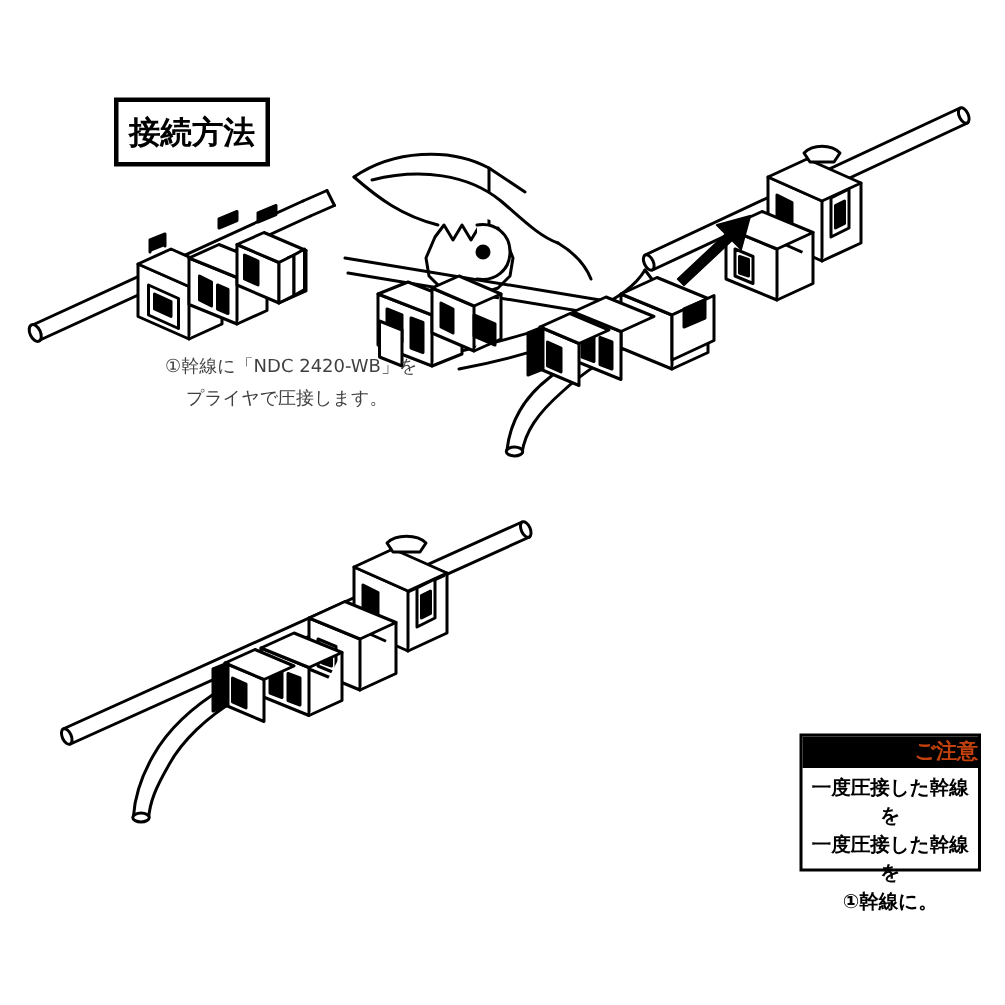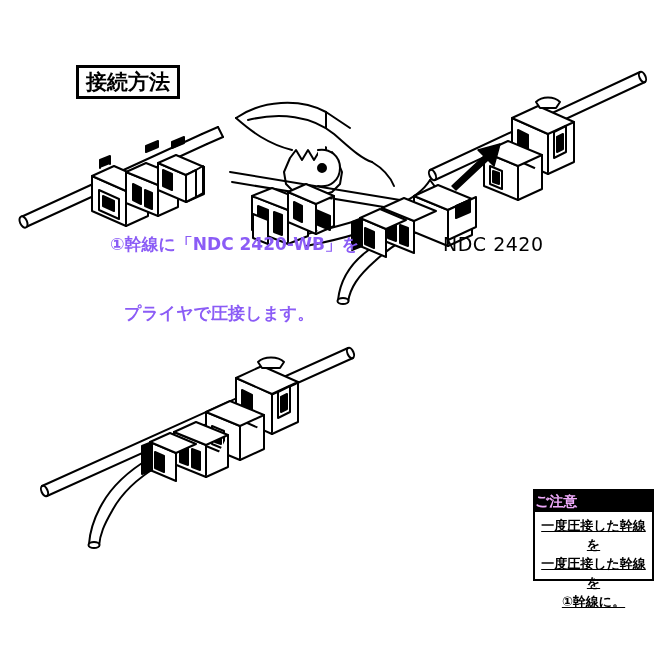--- a/index.html
+++ b/index.html
@@ -15,48 +15,48 @@
     overflow: hidden;
     font-family: "DejaVu Sans", "Liberation Sans", sans-serif;
   }
 
   
   .title-box {
     position: absolute;
     left: 76px;
     top: 65px;
     width: 104px;
-    height: 34px;
+    height: 46px;
     border: 3px solid #000;
     box-sizing: border-box;
     display: flex;
     align-items: center;
     justify-content: center;
   }
   .title-box .txt {
     font-size: 21px;
     font-weight: bold;
     letter-spacing: 0px;
     color: #000;
     line-height: 1;
     white-space: nowrap;
   }
 
   
   .caption {
     position: absolute;
-    color: #8b5cf6;
-    font-weight: bold;
-    font-size: 17px;
+    color: #404040;
+    font-weight: normal;
+    font-size: 12px;
     line-height: 21px;
     white-space: nowrap;
   }
   .caption .l2 { display: block; }
   #caption-1 { left: 110px; top: 234px; }
-  #caption-1 .l2 { padding-left: 14px; margin-top: 48px; }
+  #caption-1 .l2 { padding-left: 14px; }
   #caption-2 { left: 113px; top: 524px; }
   #caption-2 .l2 { padding-left: 14px; }
 
   
   .part-label {
     position: absolute;
     left: 443px;
     top: 233px;
     font-size: 19px;
     color: #000;
@@ -70,35 +70,34 @@
     left: 533px;
     top: 489px;
     width: 121px;
     height: 92px;
     border: 2px solid #000;
     box-sizing: border-box;
     background: #fff;
   }
   .warn-head {
     background: #000;
-    color: #f0abfc;
-    text-align: left;
+    color: #c2410c;
+    text-align: right;
     font-size: 14px;
     font-weight: bold;
     line-height: 21px;
     height: 21px;
   }
   .warn-body {
     text-align: center;
     color: #000;
     font-size: 13px;
     font-weight: bold;
     line-height: 19px;
     padding-top: 4px;
-    text-decoration: underline;
   }
   .warn-body span { display: block; }
 
   
   .art {
     position: absolute;
     left: 0;
     top: 0;
     width: 670px;
     height: 670px;
@@ -284,21 +283,20 @@
   <div class="title-box">
     <span class="txt">接続方法</span>
   </div>
 
   <div class="caption" id="caption-1">
     <span>①幹線に「NDC 2420-WB」を</span>
     <span class="l2">プライヤで圧接します。</span>
   </div>
 
 
-  <div class="part-label">NDC 2420</div>
 
   <div class="warn-box">
     <div class="warn-head">ご注意</div>
     <div class="warn-body">
       <span>一度圧接した幹線を</span>
       <span>一度圧接した幹線を</span>
       <span>①幹線に。</span>
     </div>
   </div>
 

